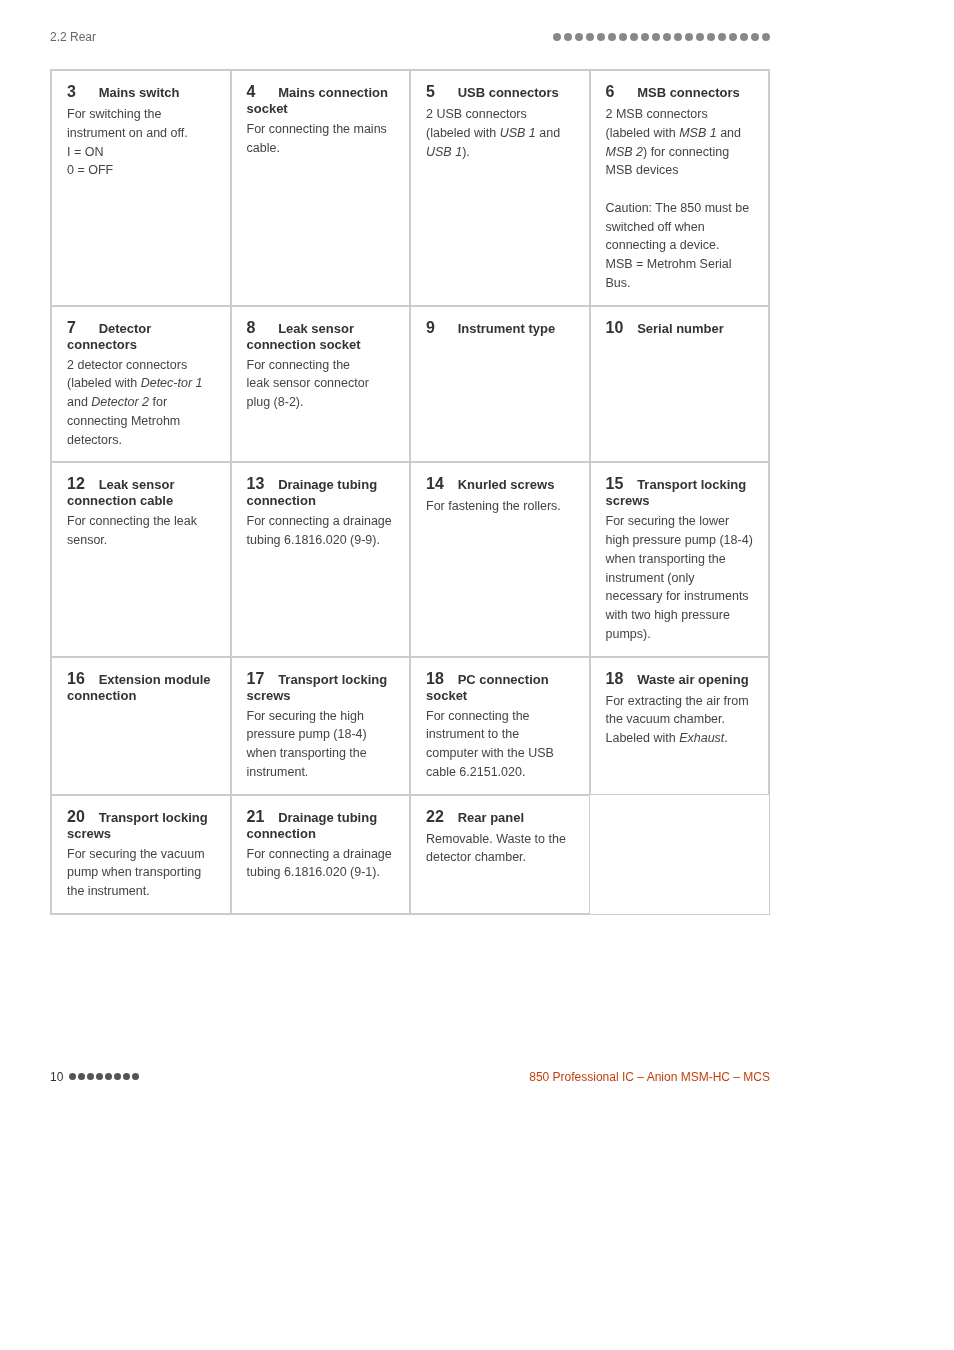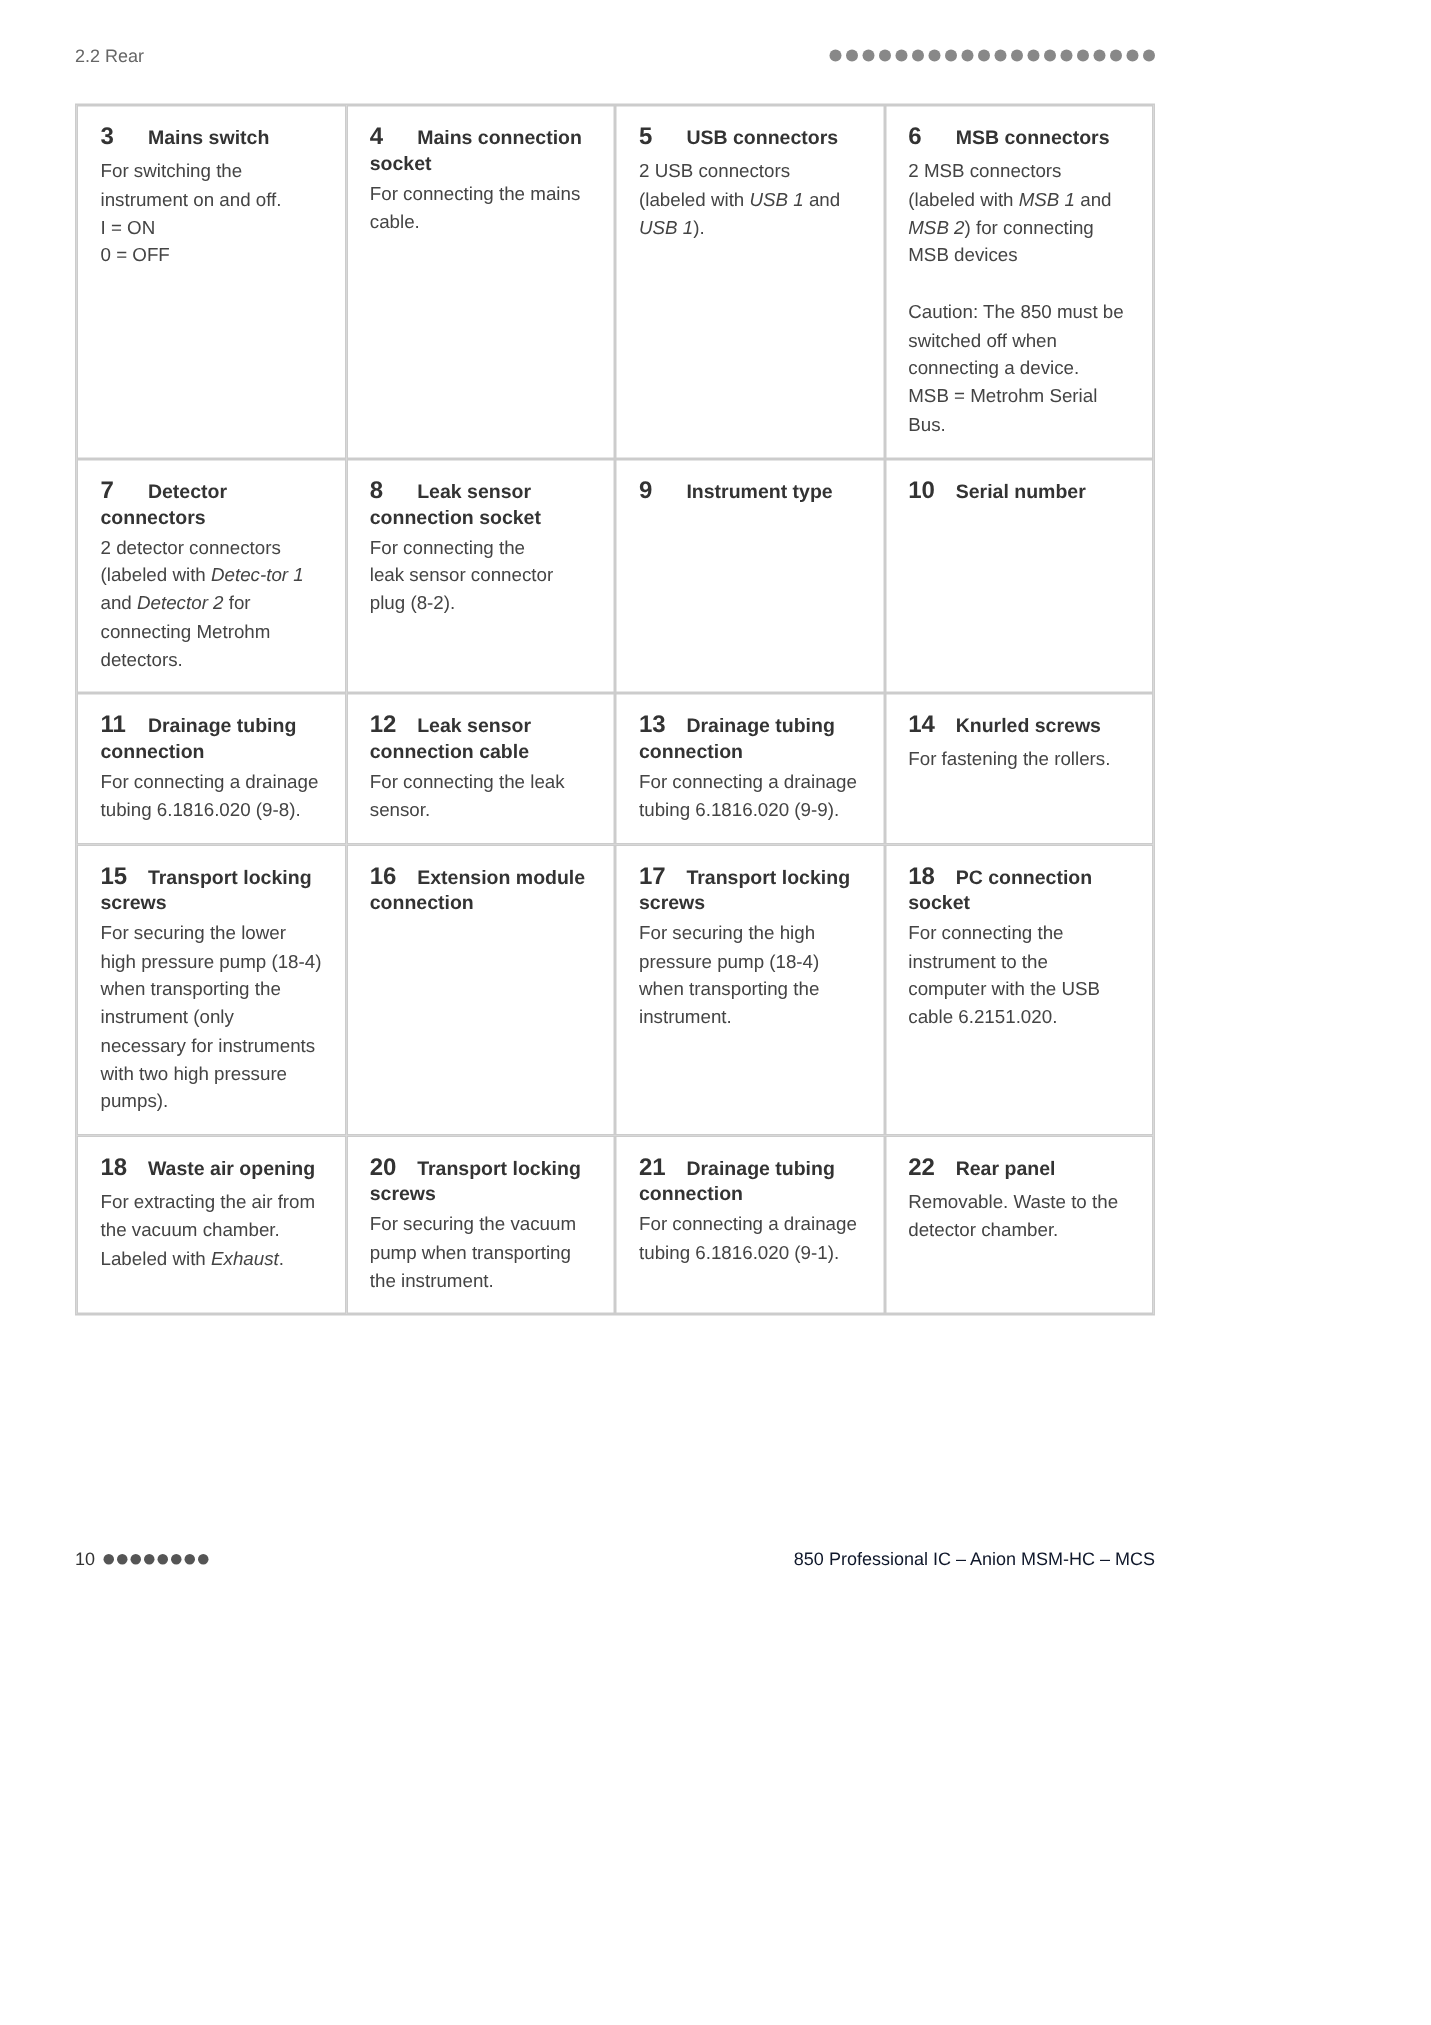--- a/index.html
+++ b/index.html
@@ -97,21 +97,21 @@
       gap: 2px;
     }
     .footer-dot {
       width: 7px;
       height: 7px;
       background: #555;
       border-radius: 50%;
     }
     .footer-right {
       font-size: 12px;
-      color: #0f172a;
+      color: #c2410c;
     }
   </style>
 </head>
 <body>
 
 <div class="page">
   <div class="header">
     <span class="header-left">2.2 Rear</span>
     <div class="header-dots">
       <span class="dot"></span>
@@ -209,29 +209,20 @@
     </div>
     <div class="cell">
       <div class="cell-title-line">
         <span class="cell-number">10</span>
         <span class="cell-title">Serial number</span>
       </div>
     </div>
 
     <div class="cell">
       <div class="cell-title-line">
-        <span class="cell-number">11</span>
-        <span class="cell-title">Drainage tubing connection</span>
-      </div>
-      <div class="cell-desc">
-        For connecting a drainage tubing 6.1816.020 (9-<strong>8</strong>).
-      </div>
-    </div>
-    <div class="cell">
-      <div class="cell-title-line">
         <span class="cell-number">12</span>
         <span class="cell-title">Leak sensor connection cable</span>
       </div>
       <div class="cell-desc">
         For connecting the leak sensor.
       </div>
     </div>
 
     <div class="cell">
       <div class="cell-title-line">

